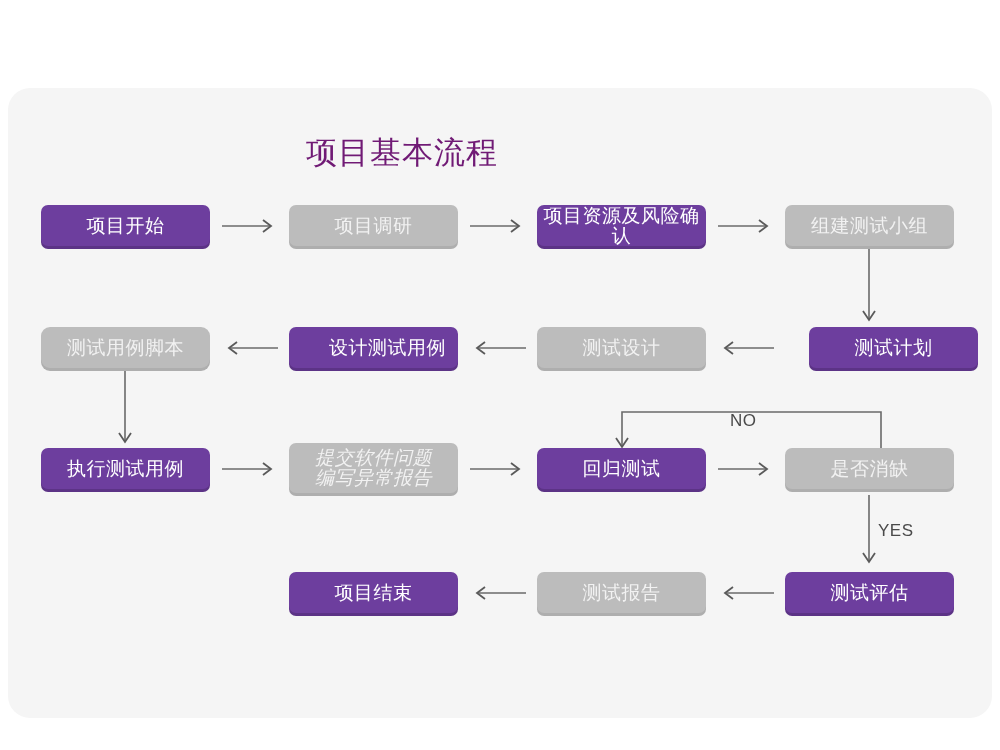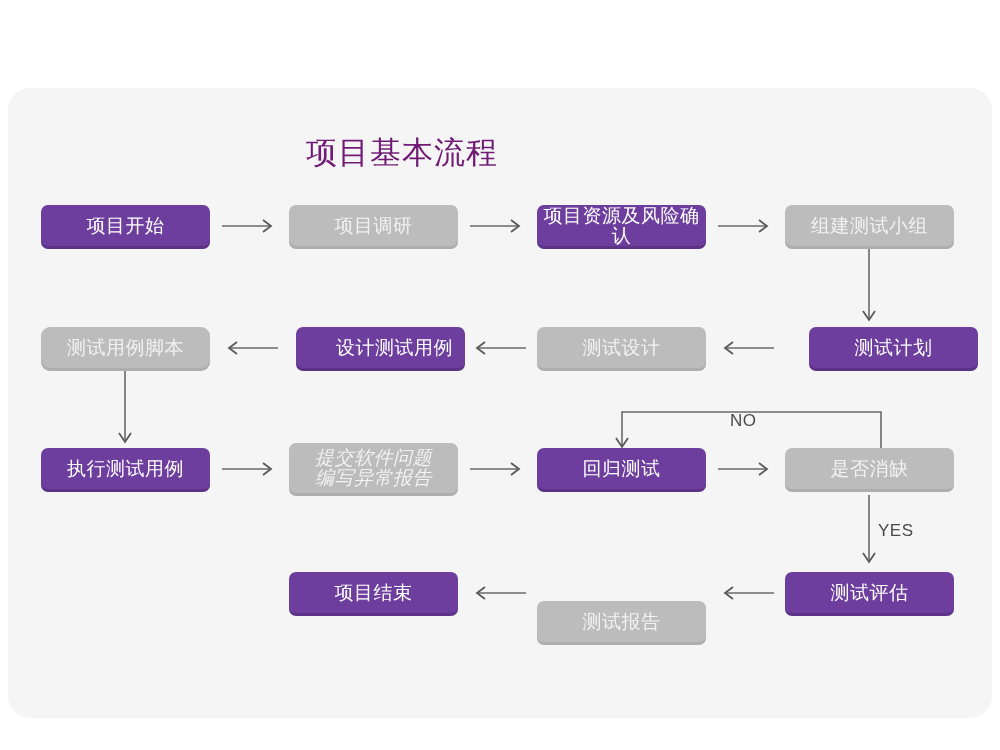--- a/index.html
+++ b/index.html
@@ -152,21 +152,21 @@
 
   <div class="node gray" style="left:41px; top:327px;border-radius:9px;">
     <span>测试用例脚本</span>
   </div>
 
   <svg class="arrow-svg" style="left:222px; top:337px;" width="56" height="22">
     <line x1="8" y1="11" x2="56" y2="11"></line>
     <polyline class="head" points="15,5 7,11 15,17"></polyline>
   </svg>
 
-  <div class="node purple" style="left:296px; top:327px;padding-left:28px;">
+  <div class="node purple" style="left:289px; top:327px;padding-left:28px;">
     <span>设计测试用例</span>
   </div>
 
   <svg class="arrow-svg" style="left:470px; top:337px;" width="56" height="22">
     <line x1="8" y1="11" x2="56" y2="11"></line>
     <polyline class="head" points="15,5 7,11 15,17"></polyline>
   </svg>
 
   <div class="node gray" style="left:537px; top:327px;">
     <span>测试设计</span>
@@ -236,21 +236,21 @@
 
   <div class="node purple" style="left:289px; top:572px;">
     <span>项目结束</span>
   </div>
 
   <svg class="arrow-svg" style="left:470px; top:582px;" width="56" height="22">
     <line x1="8" y1="11" x2="56" y2="11"></line>
     <polyline class="head" points="15,5 7,11 15,17"></polyline>
   </svg>
 
-  <div class="node gray" style="left:537px; top:572px;margin-top:29px;">
+  <div class="node gray" style="left:537px; top:572px;">
     <span>测试报告</span>
   </div>
 
   <svg class="arrow-svg" style="left:718px; top:582px;" width="56" height="22">
     <line x1="8" y1="11" x2="56" y2="11"></line>
     <polyline class="head" points="15,5 7,11 15,17"></polyline>
   </svg>
 
   <div class="node purple" style="left:785px; top:572px;">
     <span>测试评估</span>

